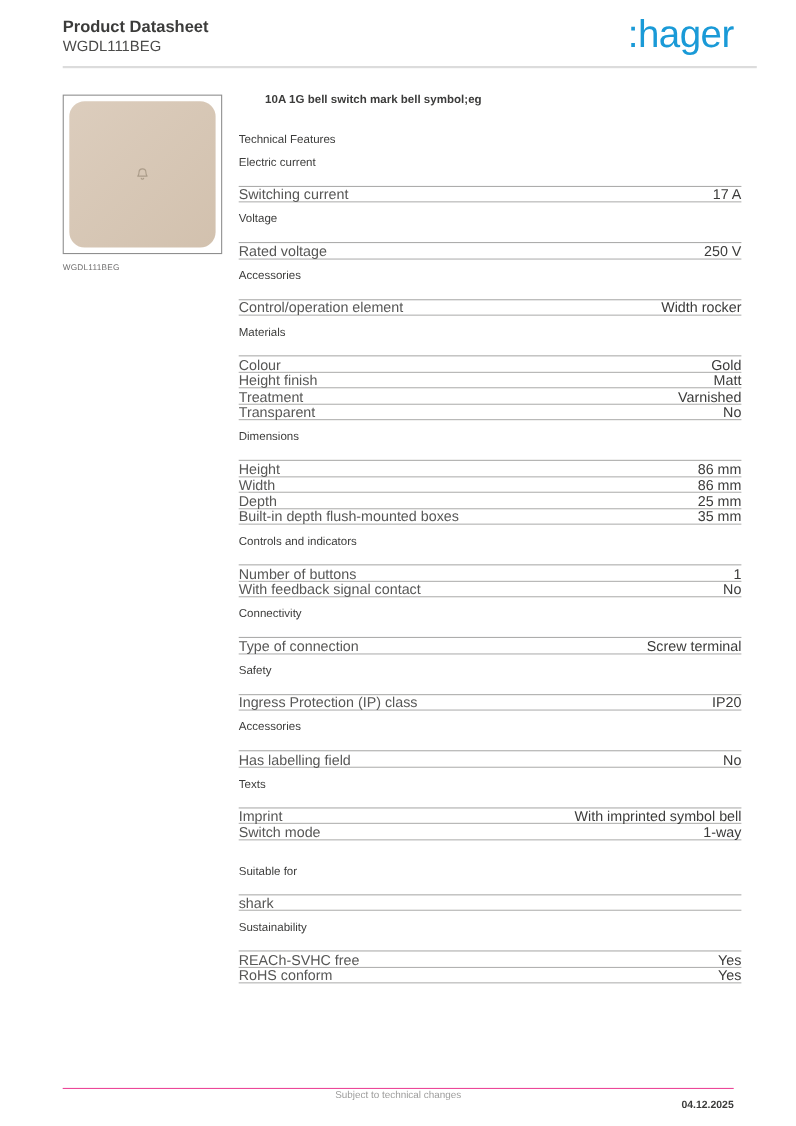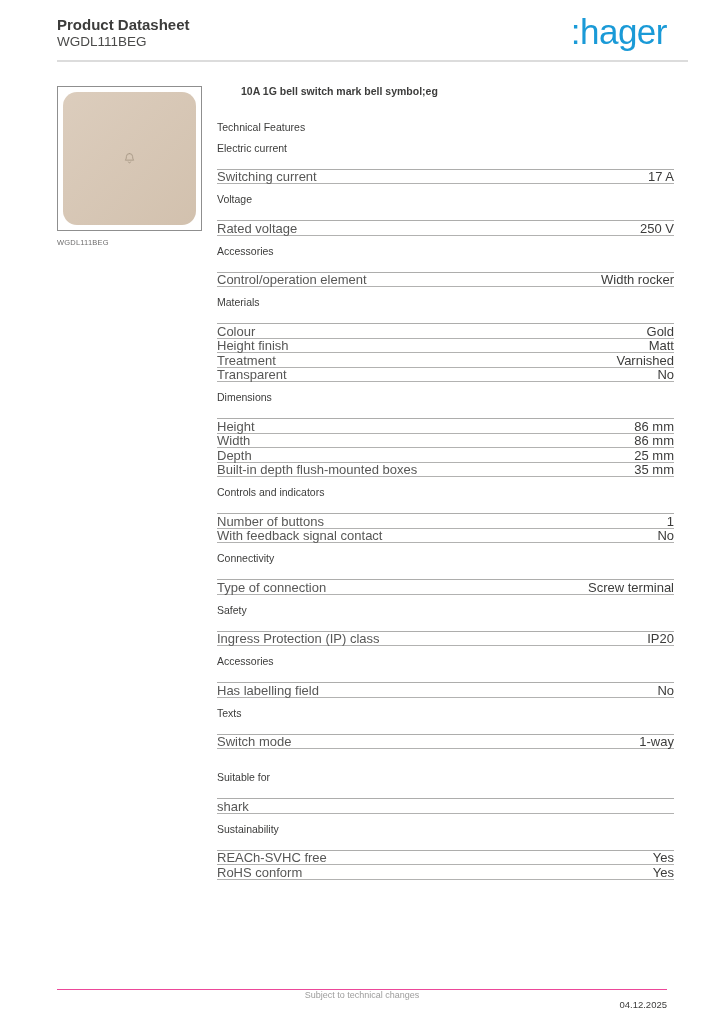--- a/index.html
+++ b/index.html
@@ -68,21 +68,21 @@
     position: absolute; left: 57px; right: 57px; top: 989px;
     border-top: 1px solid #ec4899;
     padding-top: 0;
   }
   .footer-note {
     text-align: center;
     font-size: 9px; color: #9d9d9c;
   }
   .footer-date {
     position: absolute; right: 0; top: 9px;
-    font-size: 9.5px; font-weight: 400; color: #3c3c3b;
+    font-size: 9.5px; font-weight: 700; color: #3c3c3b;
   }
 </style>
 </head>
 <body>
 
 <div class="header">
   <div class="page-title">Product Datasheet</div>
   <div class="page-ref">WGDL111BEG</div>
   <div class="logo">:hager</div>
   <hr class="header-rule">
@@ -211,20 +211,24 @@
 
   <div class="spec-row">
       <span class="spec-label">Has labelling field</span>
       <span class="spec-value">No</span>
     </div>
         </section>
 
   <section class="spec-section">
     <h3>Texts</h3>
 
+  <div class="spec-row">
+      <span class="spec-label">Imprint</span>
+      <span class="spec-value">With imprinted symbol bell</span>
+    </div>
           <div class="spec-row">
       <span class="spec-label">Switch mode</span>
       <span class="spec-value">1-way</span>
     </div>
         </section>
 
   <section class="spec-section gap-before">
     <h3>Suitable for</h3>
 
   <div class="spec-row">

